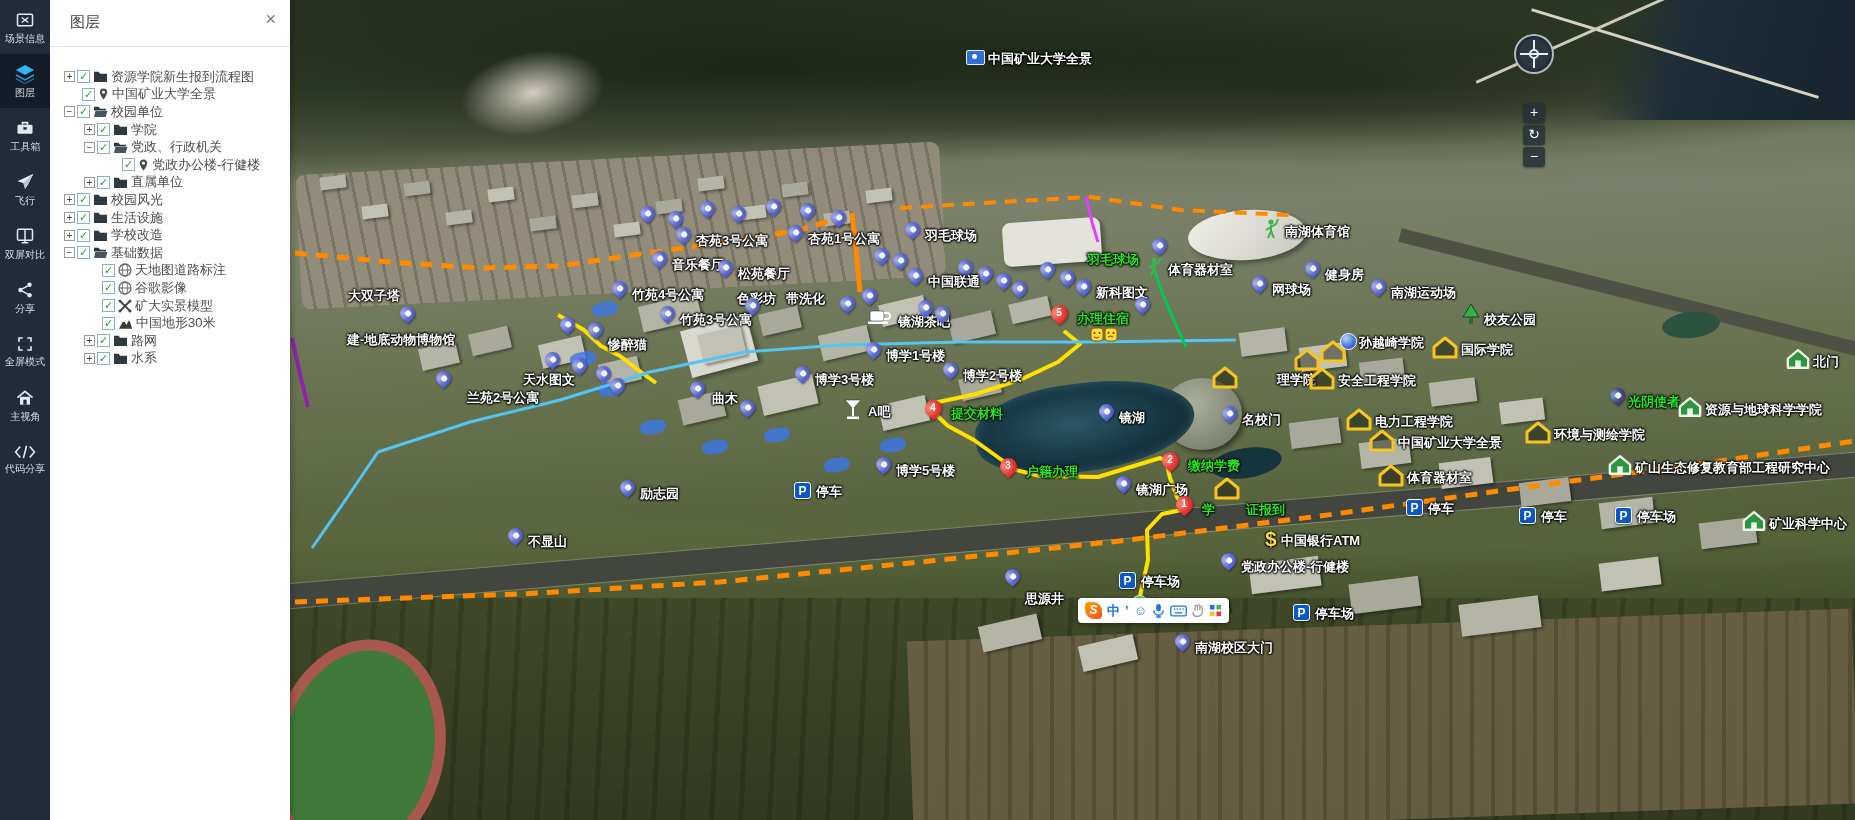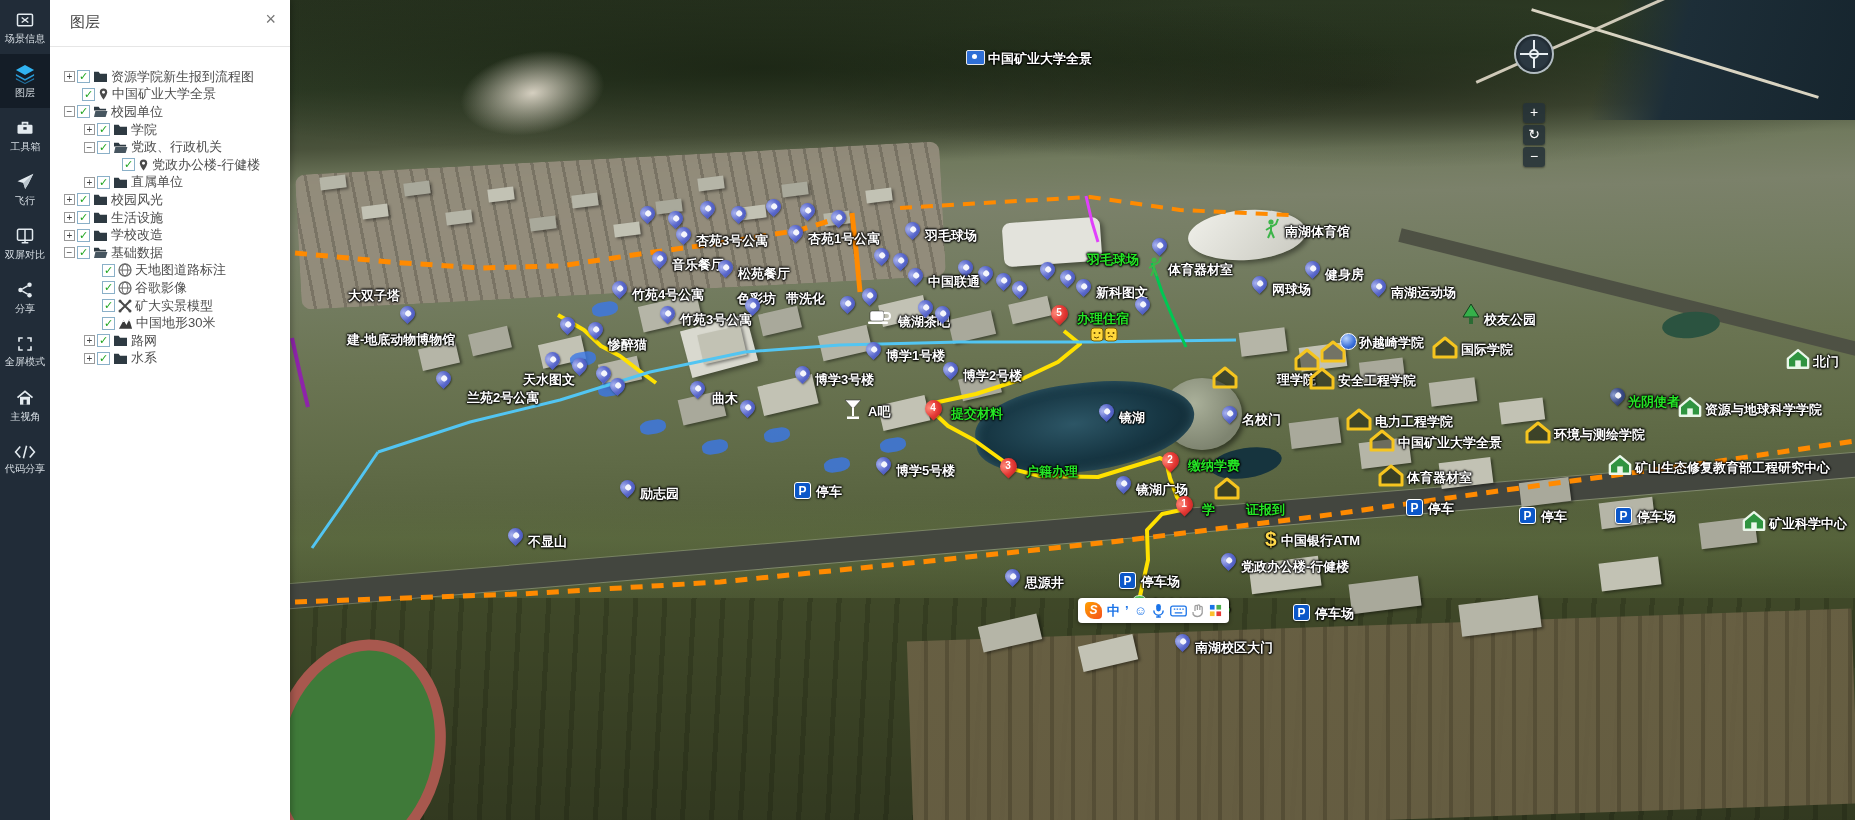--- a/index.html
+++ b/index.html
@@ -233,21 +233,21 @@
         <div class="mk" style="left: 504px; top: 482px;">
           <span class="pk">P</span>
           <span class="ml" style="left: 22px; top: 1px;">停车</span>
         </div>
         <div class="mk" style="left: 218px; top: 528px;">
           <span class="pinb"></span>
           <span class="ml" style="left: 20px; top: 5px;">不显山</span>
         </div>
         <div class="mk" style="left: 715px; top: 569px;">
           <span class="pinb"></span>
-          <span class="ml" style="left: 20px; top: 5px; font-family: Liberation Mono, monospace;">思源井</span>
+          <span class="ml" style="left: 20px; top: 21px; font-family: Liberation Mono, monospace;">思源井</span>
         </div>
         <div class="mk" style="left: 350px; top: 206px;">
           <span class="pinb"></span>
         </div>
         <div class="mk" style="left: 378px; top: 211px;">
           <span class="pinb"></span>
         </div>
         <div class="mk" style="left: 410px; top: 201px;">
           <span class="pinb"></span>
         </div>

